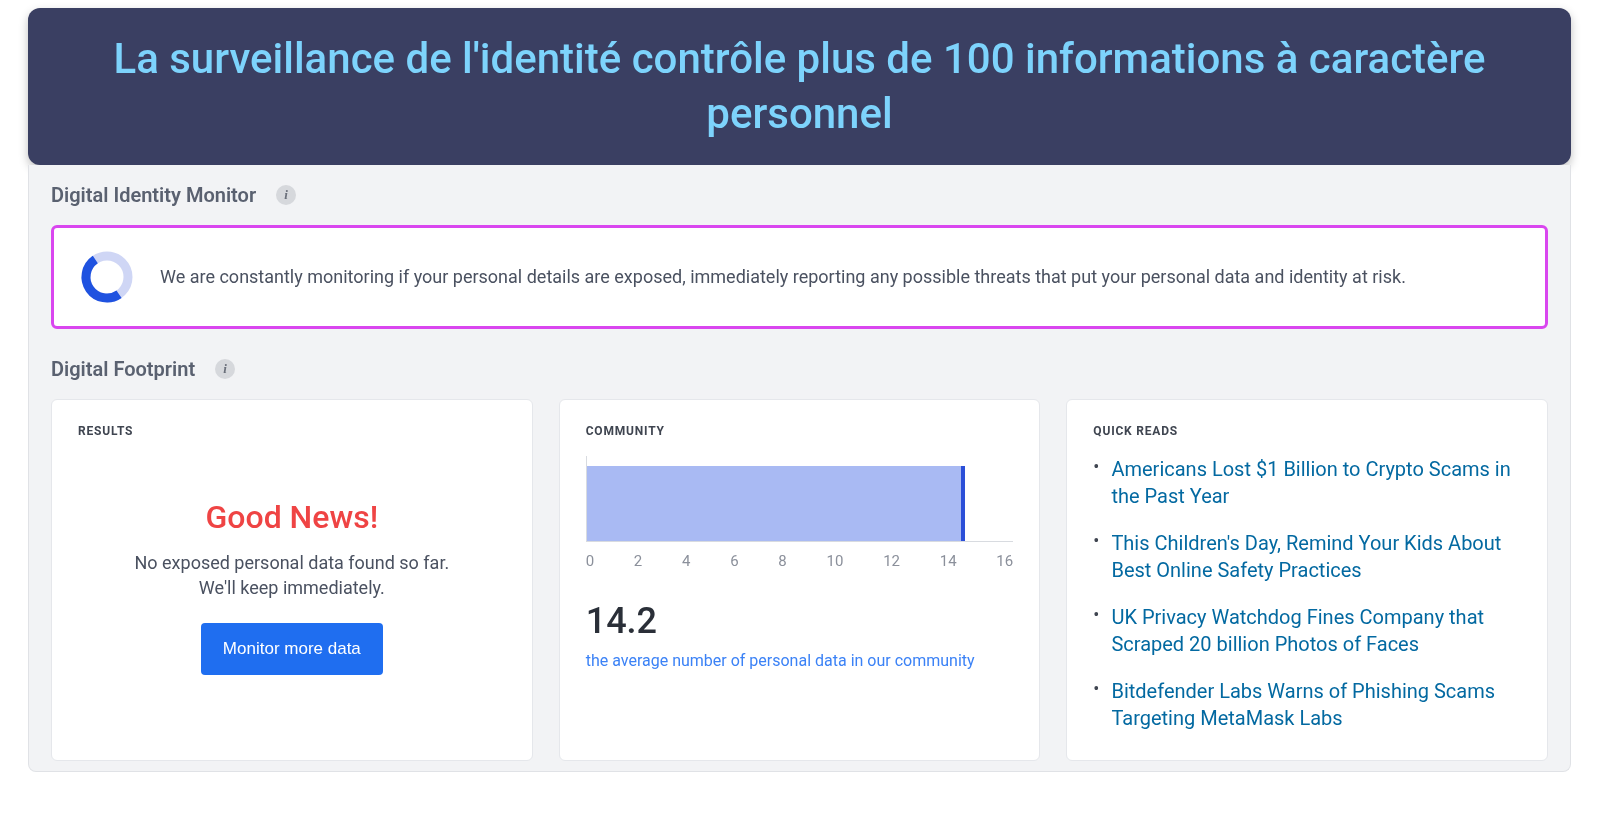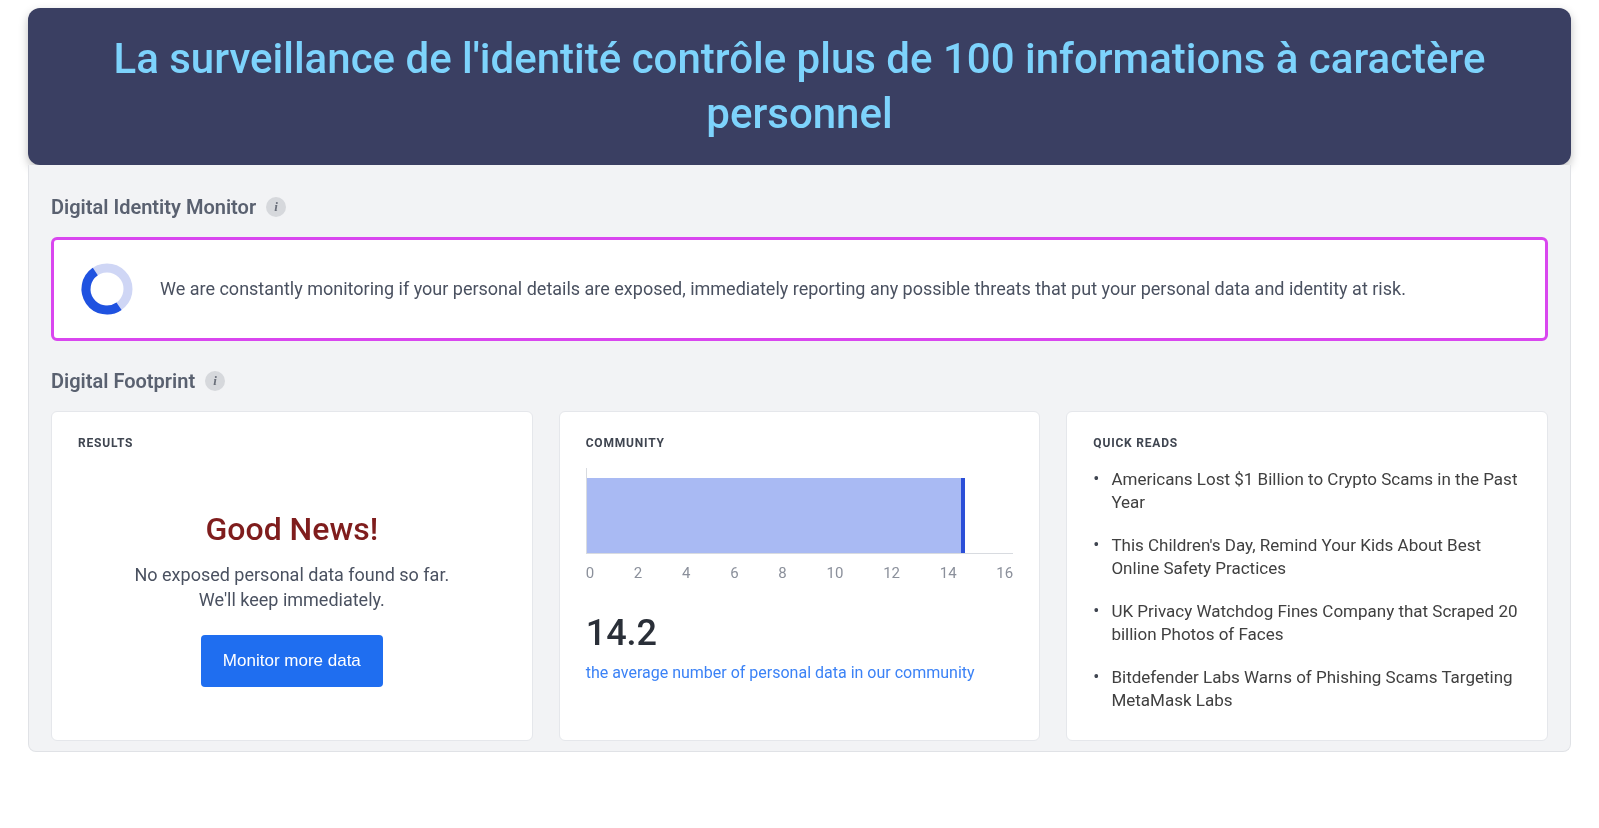--- a/index.html
+++ b/index.html
@@ -26,25 +26,25 @@
     background: #f2f3f5;
     margin: 0 28px;
     padding: 18px 22px 10px 22px;
     border: 1px solid #e0e2e6;
     border-top: none;
     border-radius: 0 0 8px 8px;
   }
   .section-heading {
     display: flex;
     align-items: center;
-    gap: 10px;
+    gap: 20px;
     color: #5a6170;
     font-size: 20px;
     font-weight: 600;
-    margin: 12px 0 18px 0;
+    margin: 0 0 18px 0;
   }
   .info-icon {
     display: inline-flex;
     align-items: center;
     justify-content: center;
     width: 20px;
     height: 20px;
     border-radius: 50%;
     background: #d6d8dc;
     color: #6a6f7a;
@@ -98,21 +98,21 @@
   }
   
   .results-body {
     display: flex;
     flex-direction: column;
     align-items: center;
     text-align: center;
     margin-top: 60px;
   }
   .good-news {
-    color: #7f1d1d;
+    color: #ef4444;
     font-size: 32px;
     font-weight: 500;
     margin-bottom: 14px;
   }
   .results-sub {
     color: #4a5160;
     font-size: 18px;
     line-height: 1.4;
     margin-bottom: 22px;
   }
@@ -171,22 +171,22 @@
     margin-top: 8px;
   }
   
   .reads {
     list-style: none;
     margin-top: 4px;
   }
   .reads li {
     display: flex;
     gap: 12px;
-    color: #404040;
-    font-size: 17px;
+    color: #0369a1;
+    font-size: 20px;
     line-height: 1.35;
     margin-bottom: 20px;
     cursor: pointer;
   }
   .reads li::before {
     content: "•";
     color: #3f4550;
     font-size: 18px;
     line-height: 1.2;
   }

